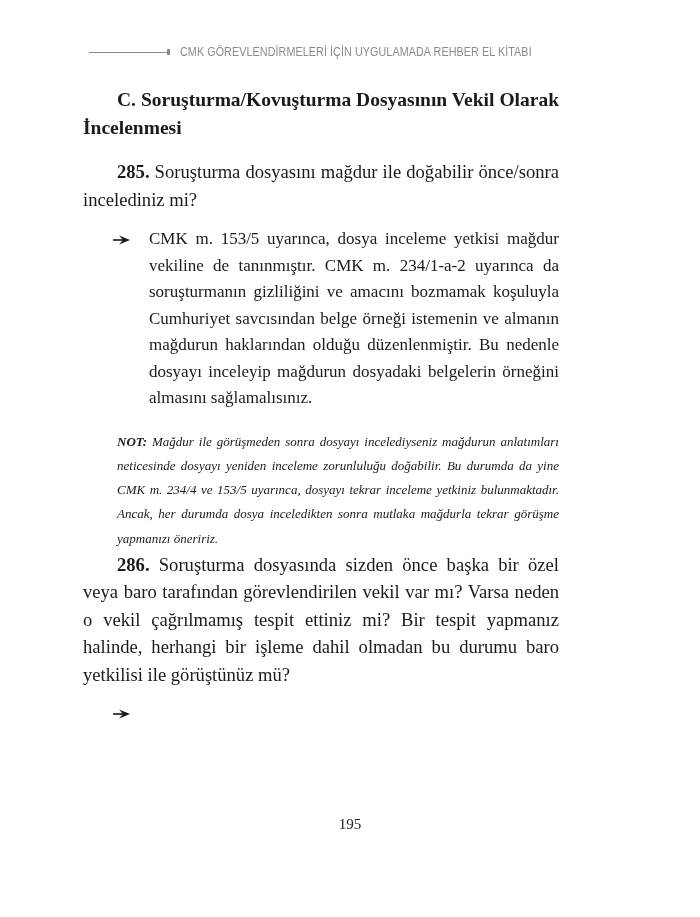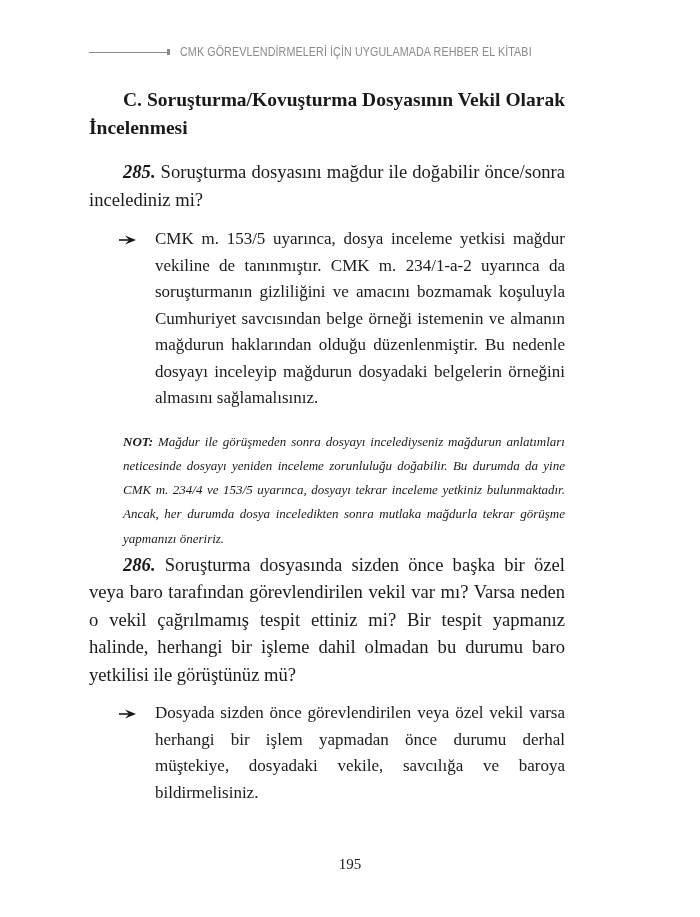--- a/index.html
+++ b/index.html
@@ -11,48 +11,48 @@
     position: absolute; top: 42px; left: 89px; width: 500px; height: 20px;
     display: flex; align-items: center;
   }
   .header-rule { width: 150px; height: 1px; background: #8a8a8a; }
   .header-square { width: 6px; height: 6px; background: #8a8a8a; margin-right: 10px; }
   .header-title {
     font-family: "Liberation Sans", "DejaVu Sans", sans-serif;
     font-size: 12.5px; color: #8a8a8a; letter-spacing: 0.1px;
     transform: scaleX(0.86); transform-origin: left center; white-space: nowrap;
   }
-  .content { position: absolute; left: 89px; width: 476px; top: 86px; }
+  .content { position: absolute; left: 83px; width: 476px; top: 86px; }
   .section-heading {
     font-weight: bold; font-size: 19.5px; line-height: 28px;
     text-align: justify; text-indent: 34px; margin: 0;
   }
   .question {
     font-size: 18.6px; line-height: 27.5px; text-align: justify;
     text-indent: 34px; margin: 0;
   }
-  .question .qnum { font-weight: bold; font-style: italic; }
+  .question .qnum { font-weight: bold; }
   .q285 { margin-top: 16px; }
   .bullet {
     position: relative; padding-left: 66px; font-size: 17px; line-height: 26.5px;
     text-align: justify; margin: 0;
   }
   .bullet .arrow {
     position: absolute; left: 30px; top: 9px; width: 20px; height: 10px;
   }
   .b1 { margin-top: 13px; }
   .note {
     font-style: italic; font-size: 13px; line-height: 24.3px;
     text-align: justify; margin: 18px 0 0 34px;
   }
   .note .note-label { font-weight: bold; }
   .q286 { }
   .b2 { margin-top: 12px; }
   .page-number {
-    position: absolute; top: 856px; left: 0; width: 700px; text-align: center;
+    position: absolute; top: 816px; left: 0; width: 700px; text-align: center;
     font-size: 15px; color: #1a1a1a;
   }
 </style>
 </head>
 <body>
 
 <div class="running-header">
   <div class="header-rule"></div>
   <div class="header-square"></div>
   <div class="header-title">CMK GÖREVLENDİRMELERİ İÇİN UYGULAMADA REHBER EL KİTABI</div>
@@ -73,17 +73,16 @@
 
   <p class="note"><span class="note-label">NOT:</span><span> Mağdur ile görüşmeden sonra dosyayı incelediyseniz mağdurun anlatımları neticesinde dosyayı yeniden inceleme zorunluluğu doğabilir. Bu durumda da yine CMK m. 234/4 ve 153/5 uyarınca, dosyayı tekrar inceleme yetkiniz bulunmaktadır. Ancak, her durumda dosya inceledikten sonra mutlaka mağdurla tekrar görüşme yapmanızı öneririz.</span></p>
 
   <p class="question q286"><span class="qnum">286.</span><span> Soruşturma dosyasında sizden önce başka bir özel veya baro tarafından görevlendirilen vekil var mı? Varsa neden o vekil çağrılmamış tespit ettiniz mi? Bir tespit yapmanız halinde, herhangi bir işleme dahil olmadan bu durumu baro yetkilisi ile görüştünüz mü?</span></p>
 
   <p class="bullet b2">
     <svg class="arrow" viewBox="0 0 20 10">
       <line x1="0" y1="5" x2="12" y2="5" stroke="#1a1a1a" stroke-width="1.6"></line>
       <path d="M6 0.5 L17 5 L6 9.5 L10 5 Z" fill="#1a1a1a"></path>
     </svg>
-    <span>Dosyada sizden önce görevlendirilen veya özel vekil varsa herhangi bir işlem yapmadan önce durumu derhal müştekiye, dosyadaki vekile, savcılığa ve baroya bildirmelisiniz.</span>
   </p>
 </div>
 
 <div class="page-number">195</div>
 
 </body></html>

